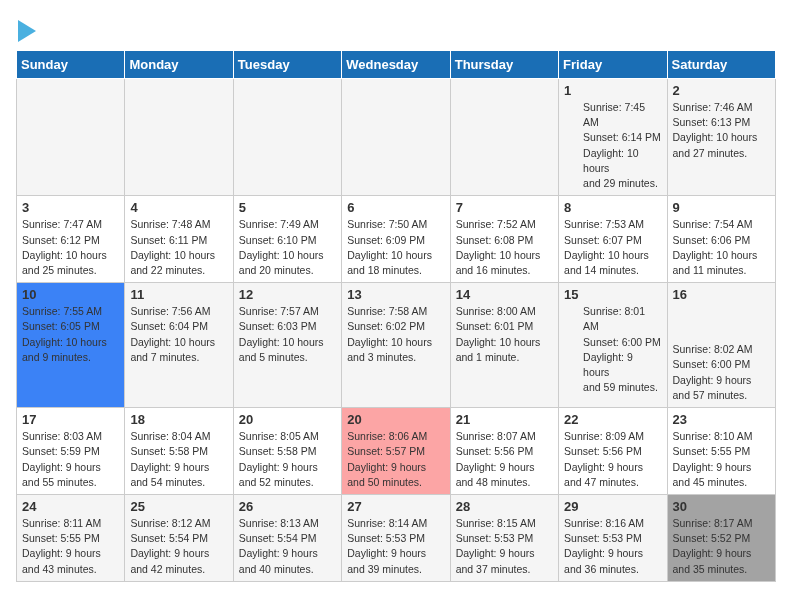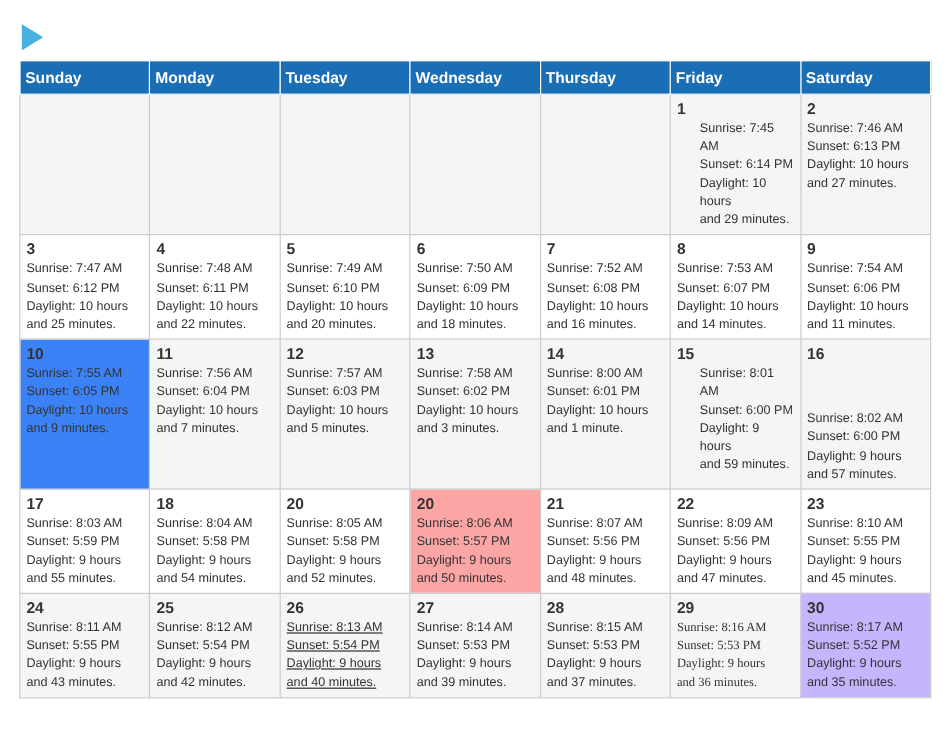--- a/index.html
+++ b/index.html
@@ -298,47 +298,47 @@
         </td>
         <td style="background: rgb(245, 245, 245);">
           <div class="day-number">25</div>
           <div class="day-info" style="white-space: pre-line;">Sunrise: 8:12 AM
 Sunset: 5:54 PM
 Daylight: 9 hours
 and 42 minutes.</div>
         </td>
         <td style="background: rgb(245, 245, 245);">
           <div class="day-number">26</div>
-          <div class="day-info" style="white-space: pre-line; text-decoration: underline;">Sunrise: 8:13 AM
+          <div class="day-info" style="white-space: pre-line;">Sunrise: 8:13 AM
 Sunset: 5:54 PM
 Daylight: 9 hours
 and 40 minutes.</div>
         </td>
         <td style="background: rgb(245, 245, 245);">
           <div class="day-number">27</div>
           <div class="day-info" style="white-space: pre-line;">Sunrise: 8:14 AM
 Sunset: 5:53 PM
 Daylight: 9 hours
 and 39 minutes.</div>
         </td>
         <td style="background: rgb(245, 245, 245);">
           <div class="day-number">28</div>
           <div class="day-info" style="white-space: pre-line;">Sunrise: 8:15 AM
 Sunset: 5:53 PM
 Daylight: 9 hours
 and 37 minutes.</div>
         </td>
         <td style="background: rgb(245, 245, 245);">
           <div class="day-number">29</div>
-          <div class="day-info" style="white-space: pre-line; font-family: Liberation Serif, serif;">Sunrise: 8:16 AM
+          <div class="day-info" style="white-space: pre-line;">Sunrise: 8:16 AM
 Sunset: 5:53 PM
 Daylight: 9 hours
 and 36 minutes.</div>
         </td>
-        <td style="background: #c4b5fd;">
+        <td style="background: #a3a3a3;">
           <div class="day-number">30</div>
           <div class="day-info" style="white-space: pre-line;">Sunrise: 8:17 AM
 Sunset: 5:52 PM
 Daylight: 9 hours
 and 35 minutes.</div>
         </td>
       </tr>
     </tbody>
 </table>
 

